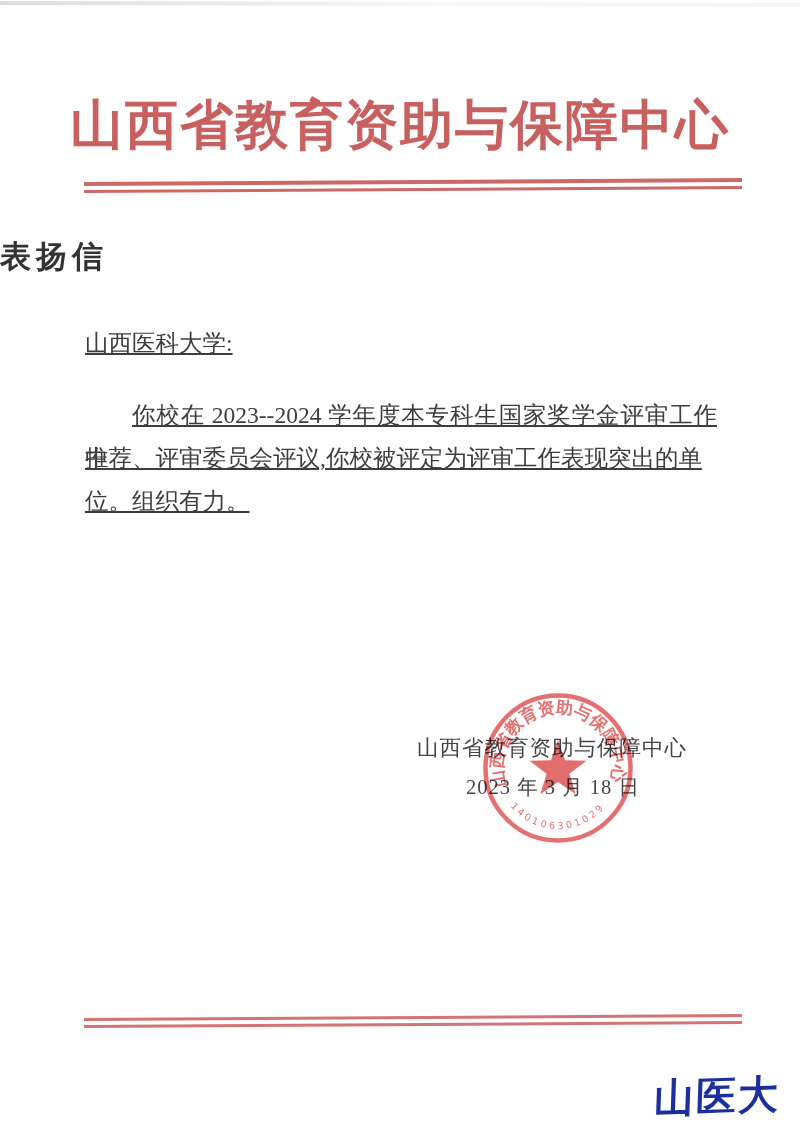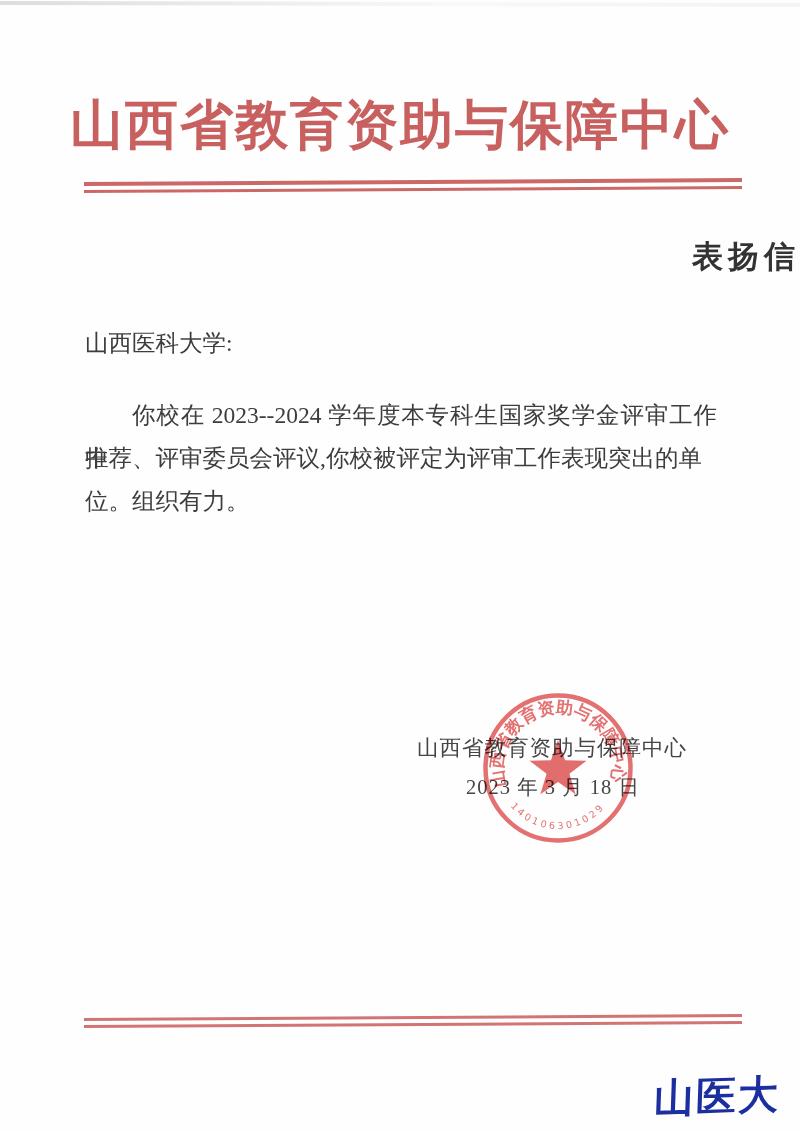--- a/index.html
+++ b/index.html
@@ -18,26 +18,26 @@
     text-align:center; font-size:53px; font-weight:bold;
     color:#c86060; letter-spacing:2px; white-space:nowrap;
   }
   .rule { position:absolute; left:84px; width:658px; background:#cc6868; transform:rotate(-0.35deg); }
   .rule-t1 { top:180px; height:4px; }
   .rule-t2 { top:188px; height:2.5px; }
   .rule-b1 { top:1016px; height:2.5px; background:#d27474; }
   .rule-b2 { top:1023px; height:2.5px; background:#d27474; }
   .letter-title {
     position:absolute; top:236px; left:0; width:100%;
-    text-align:right; font-size:31px; font-weight:bold;
+    text-align:left; font-size:31px; font-weight:bold;
     color:#333333; letter-spacing:5px;
   }
   .body-block {
     position:absolute; left:85px; top:322px; width:632px;
-    font-size:23.5px; color:#3d3d3d;
+    font-size:23.5px; color:#3d3d3d;text-decoration:underline;
   }
   .body-line { height:43px; line-height:43px; }
   .just { text-align:justify; text-align-last:justify;margin-top:29px; }
   .indent { text-indent:2em; }
   .sign-org {
     position:absolute; left:417px; top:733px;
     font-size:21.5px; color:#454545; letter-spacing:1px; white-space:nowrap;
   }
   .sign-date {
     position:absolute; left:466px; top:773px;

